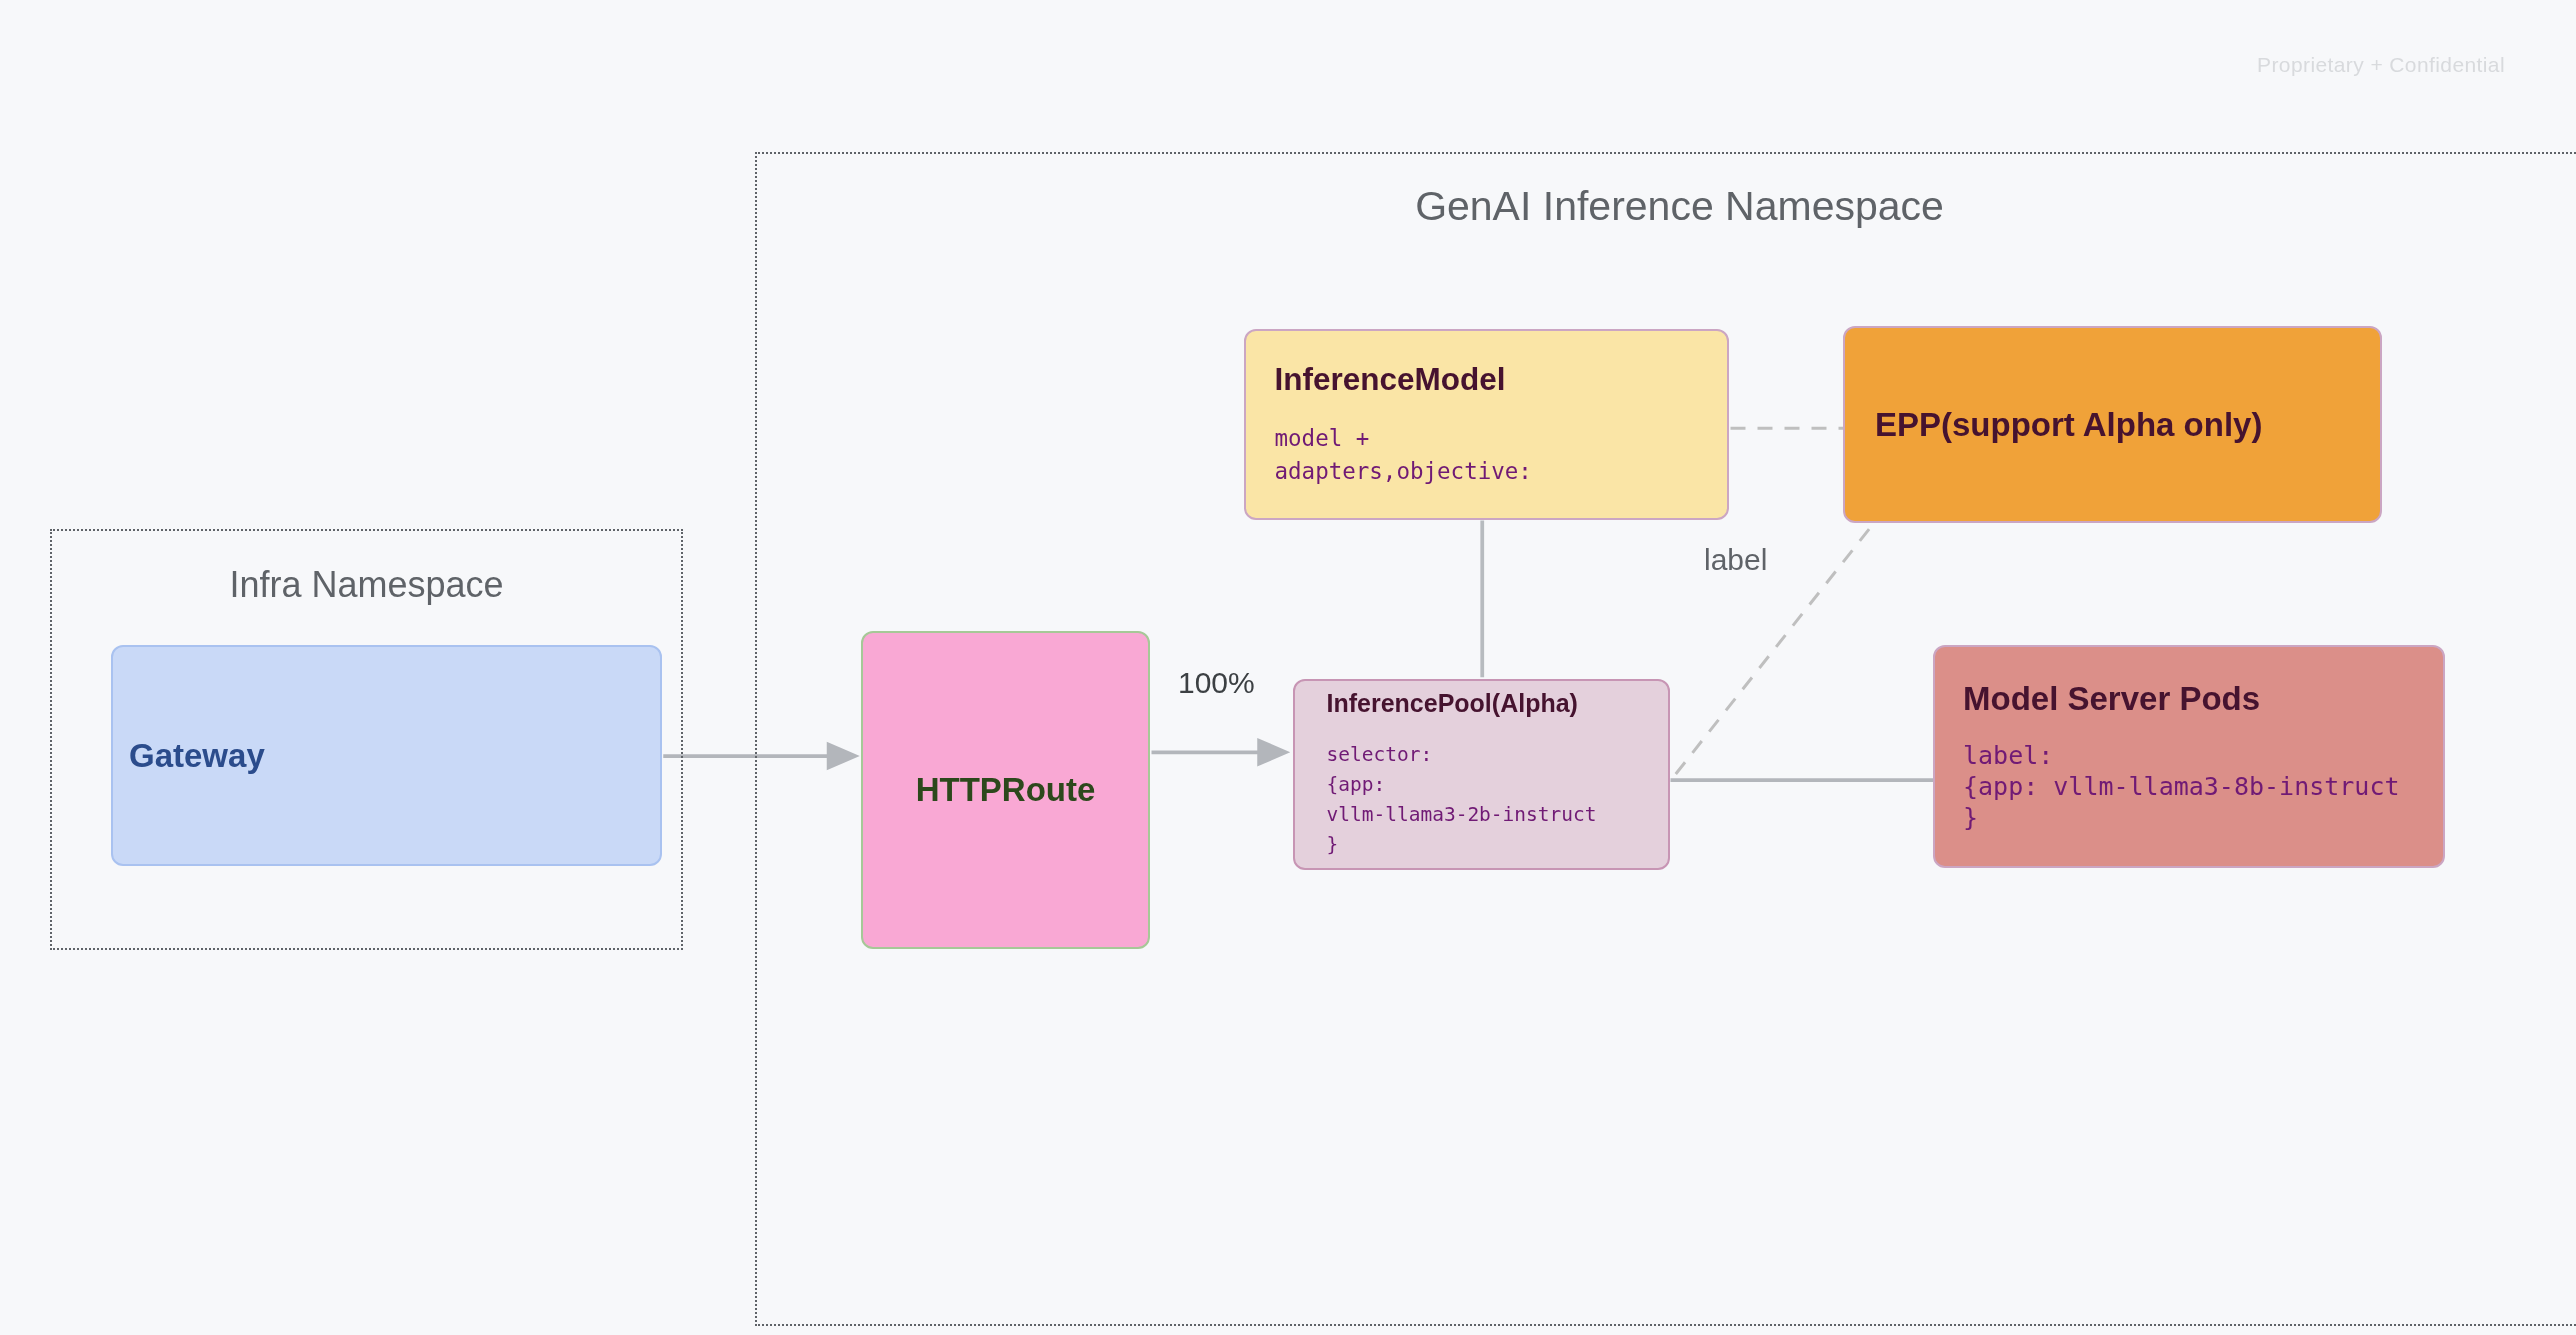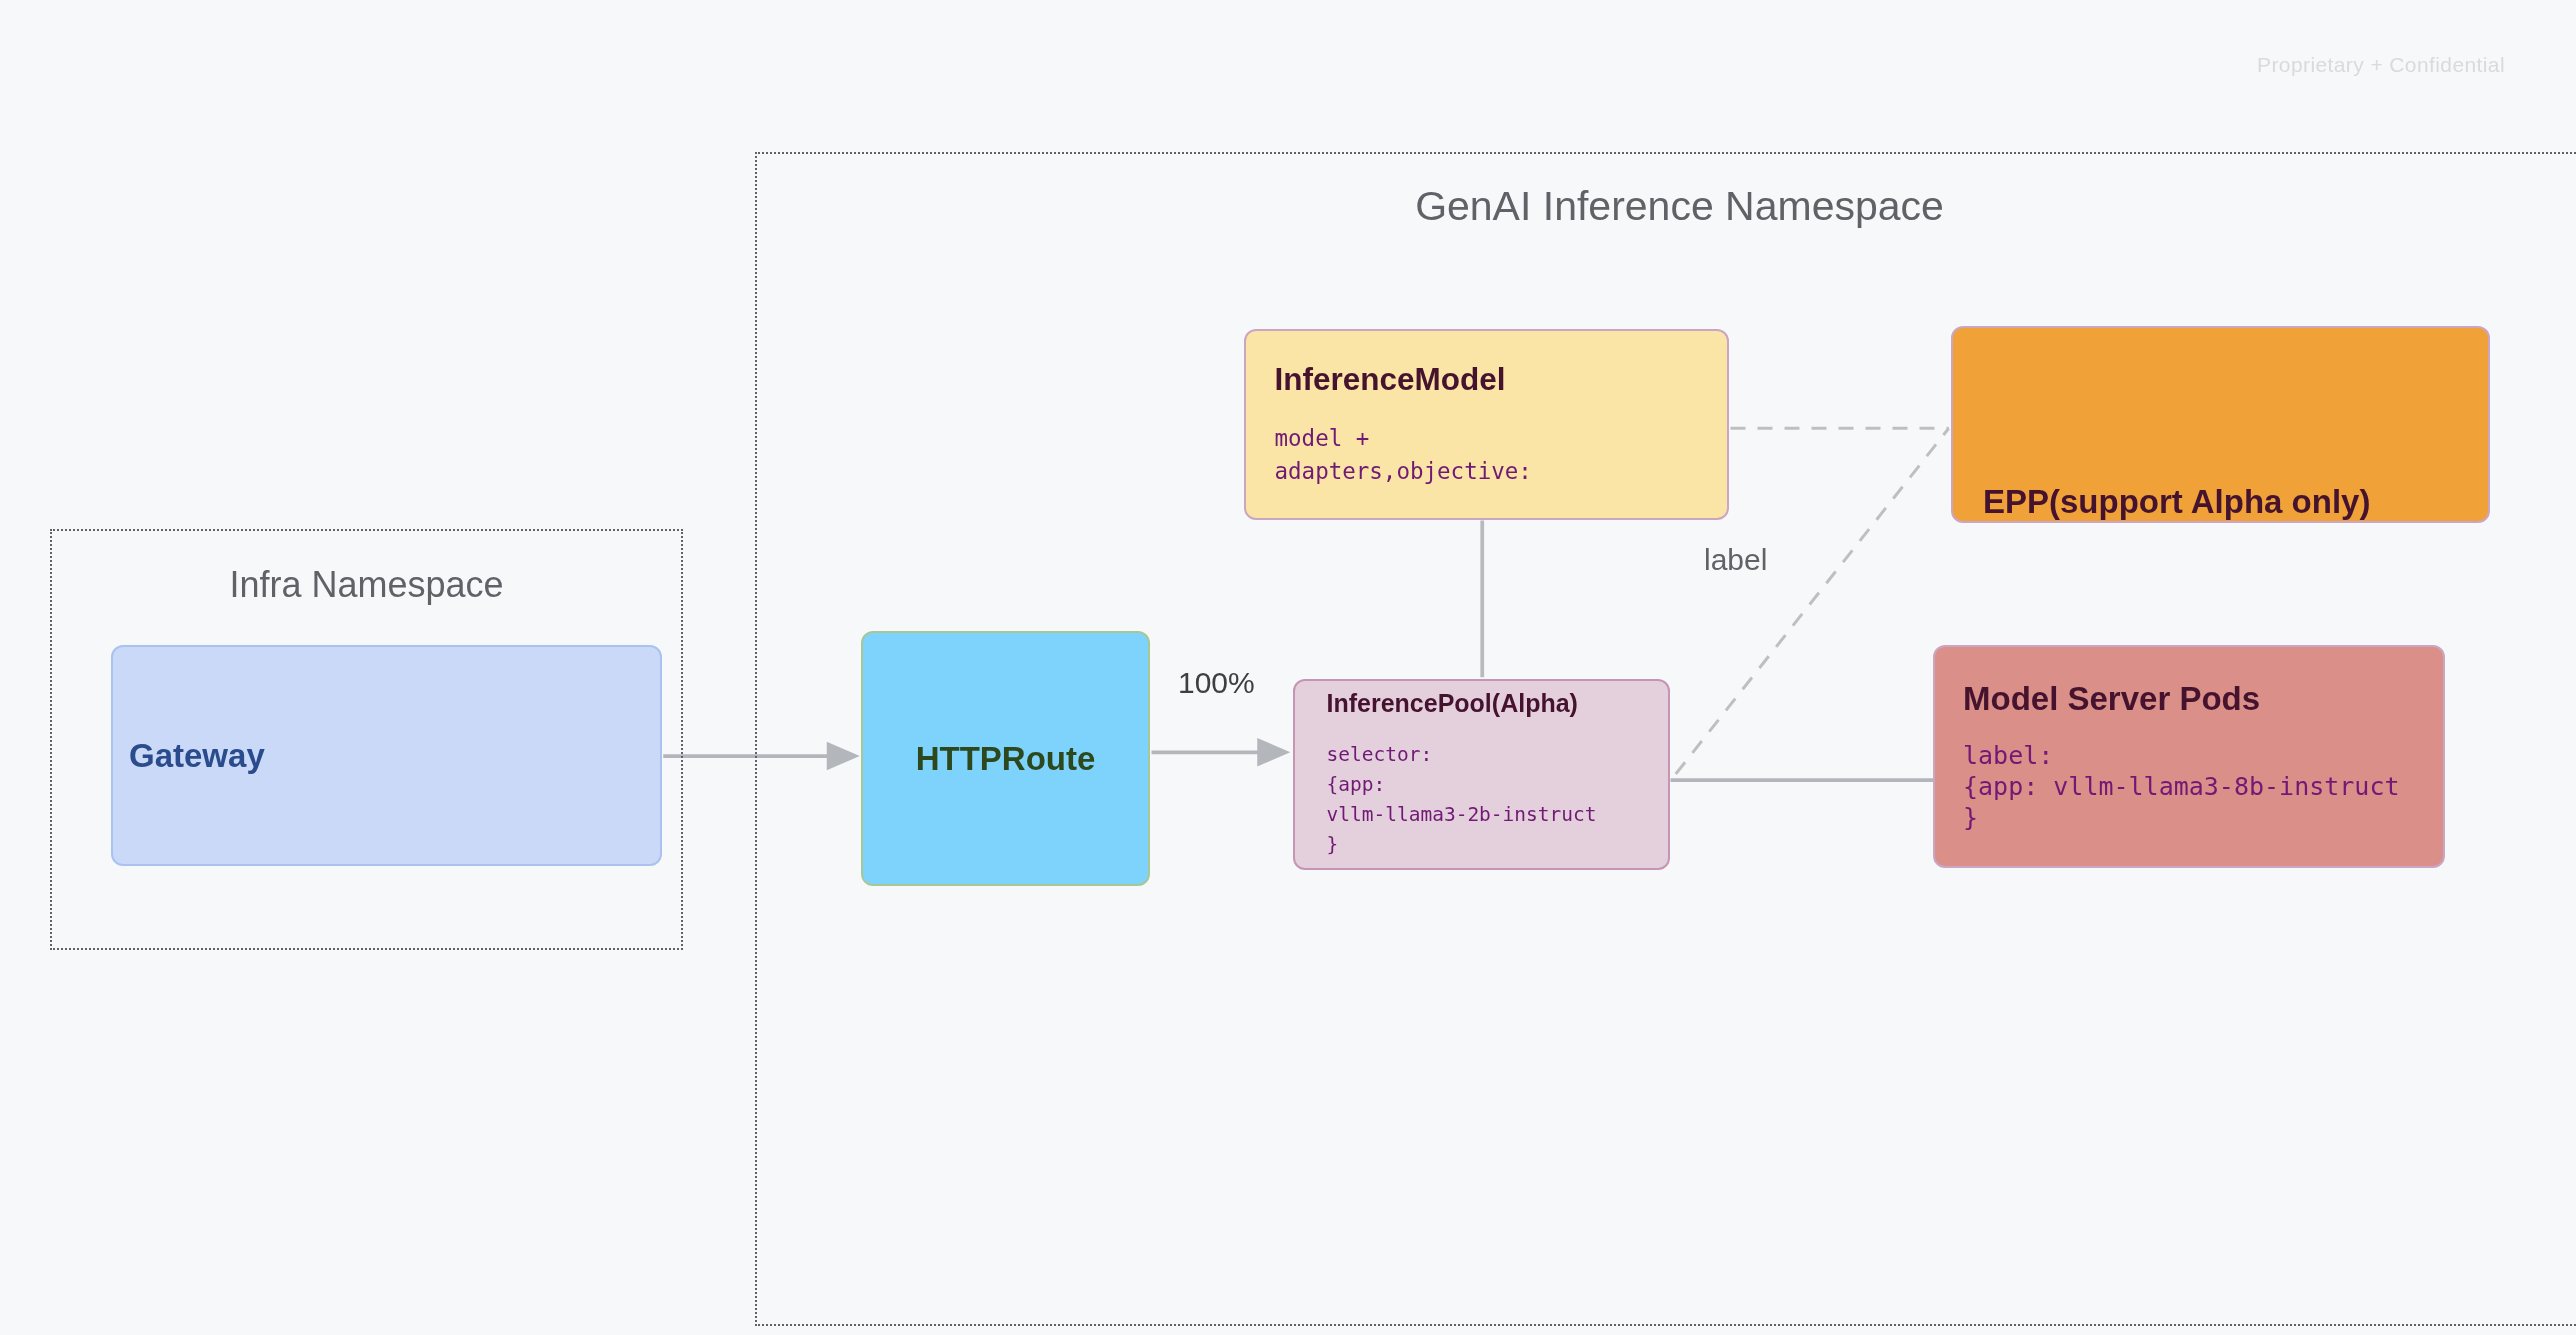--- a/index.html
+++ b/index.html
@@ -30,33 +30,33 @@
   .node .body{
     font-family:"DejaVu Sans Mono","Liberation Mono",monospace;
     color:#701a75;white-space:pre-line;
   }
   .node-gateway{
     left:111px;top:645px;width:551px;height:221px;
     background:#c9d9f7;border:2.3px solid #a9c2f0;padding-left:16px;
   }
   .node-gateway .title{color:#2b4c8c;font-size:33px;}
   .node-httproute{
-    left:861px;top:631px;width:289px;height:255px;
-    background:#7dd3fc;border:2.3px solid #a6c897;align-items:center;
+    left:861px;top:631px;width:289px;height:318px;
+    background:#f9a8d4;border:2.3px solid #a6c897;align-items:center;
   }
   .node-httproute .title{color:#2c481c;font-size:33px;}
   .node-inferencemodel{
     left:1244px;top:329px;width:485px;height:191px;
     background:#fae5a6;border:2.3px solid #cba6c3;padding-left:28.5px;
   }
   .node-inferencemodel .title{font-size:31.5px;margin-bottom:7.5px;}
   .node-inferencemodel .body{font-size:22.5px;line-height:33px;}
   .node-epp{
-    left:1951px;top:326px;width:539px;height:197px;
-    background:#f0a239;border:2.3px solid #cba6c3;padding-left:30px;justify-content:flex-end;
+    left:1843px;top:326px;width:539px;height:197px;
+    background:#f0a239;border:2.3px solid #cba6c3;padding-left:30px;
   }
   .node-epp .title{font-size:33px;}
   .node-inferencepool{
     left:1293px;top:679px;width:377px;height:191px;
     background:#e4d0dc;border:2.3px solid #c795b4;padding-left:31.5px;
   }
   .node-inferencepool .title{font-size:25px;margin-bottom:6px;}
   .node-inferencepool .body{font-size:19.5px;line-height:30px;}
   .node-modelserver{
     left:1933px;top:645px;width:512px;height:223px;

